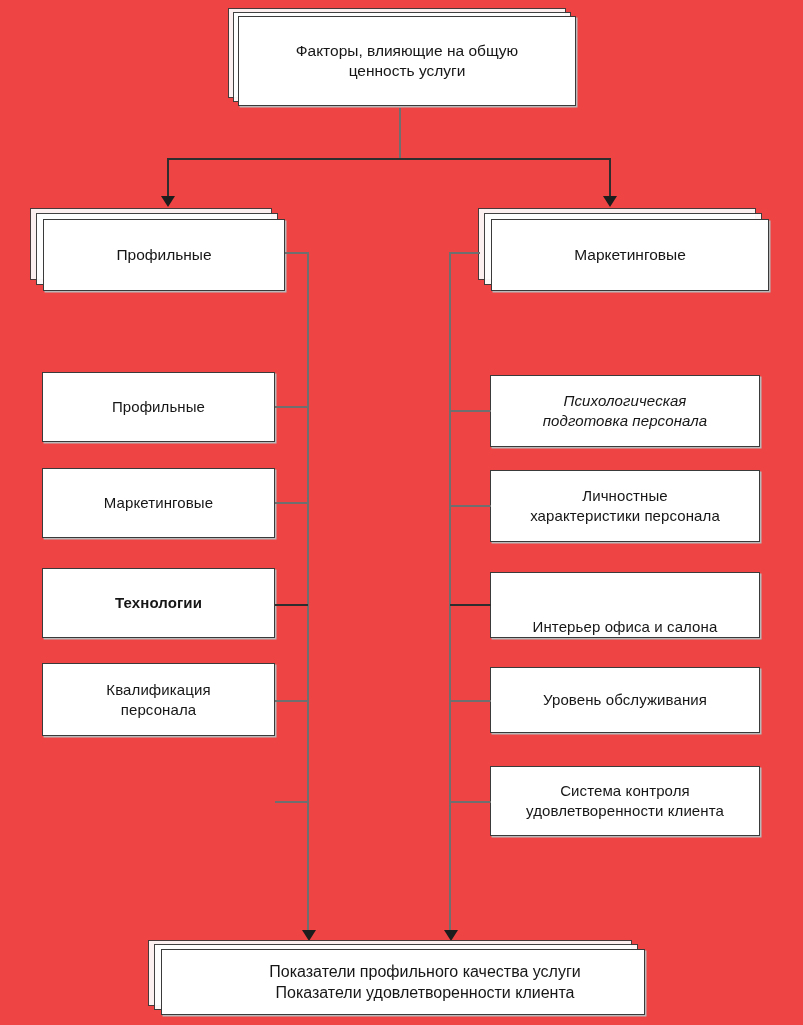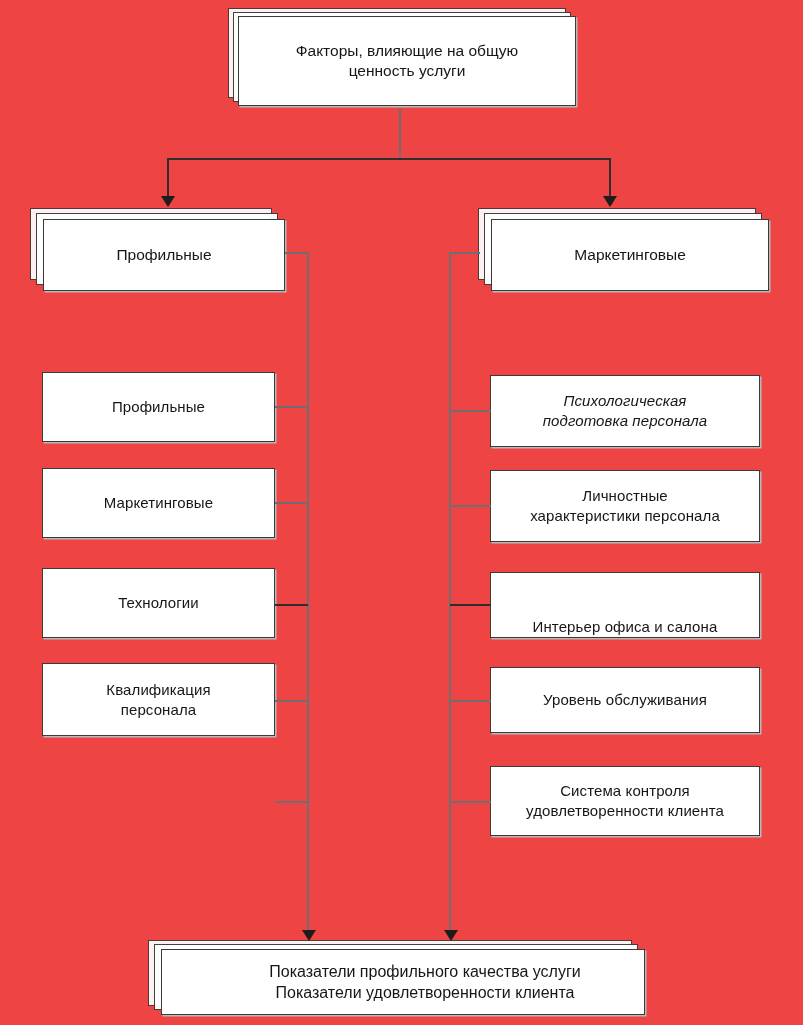--- a/index.html
+++ b/index.html
@@ -144,21 +144,21 @@
   <div class="box t-leaf" style="left:42px; top:372px; width:233px; height:70px;">
     <span class="label">Профильные</span>
   </div>
   <div class="hline" style="left:275px; top:406px; width:33px;"></div>
 
   <div class="box t-leaf" style="left:42px; top:468px; width:233px; height:70px;">
     <span class="label">Маркетинговые</span>
   </div>
   <div class="hline" style="left:275px; top:502px; width:33px;"></div>
 
-  <div class="box t-leaf" style="left:42px; top:568px; width:233px; height:70px;">
+  <div class="box t-leaf" style="left:42px; top:568px; width:233px; height:70px;font-weight:bold;">
     <span class="label">Технологии</span>
   </div>
   <div class="hline dark" style="left:275px; top:604px; width:33px;"></div>
 
   <div class="box t-leaf" style="left:42px; top:663px; width:233px; height:73px;">
     <span class="label">Квалификация
 персонала</span>
   </div>
   <div class="hline" style="left:275px; top:700px; width:33px;"></div>
 

